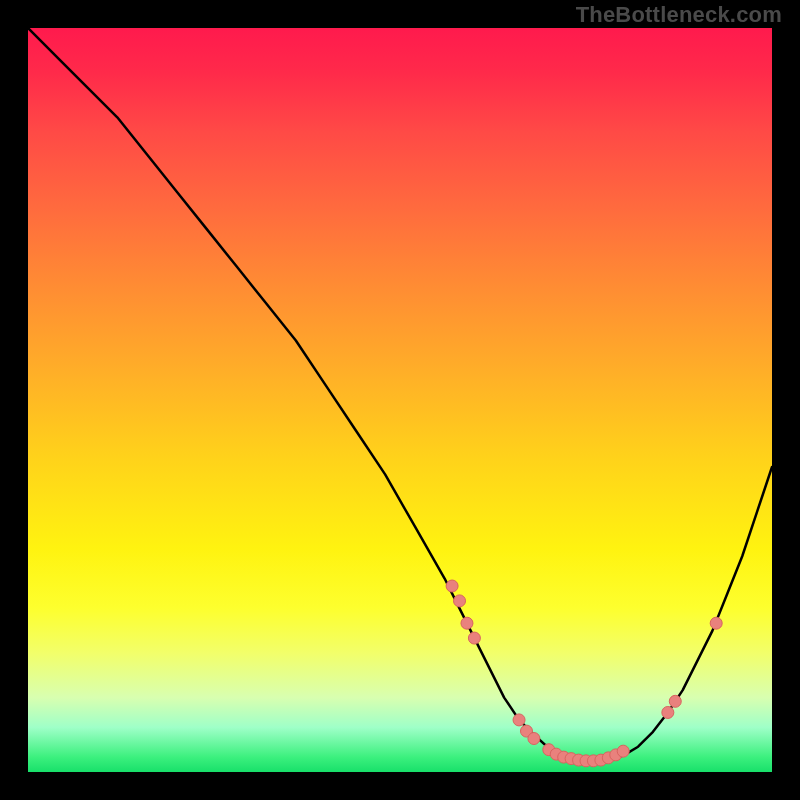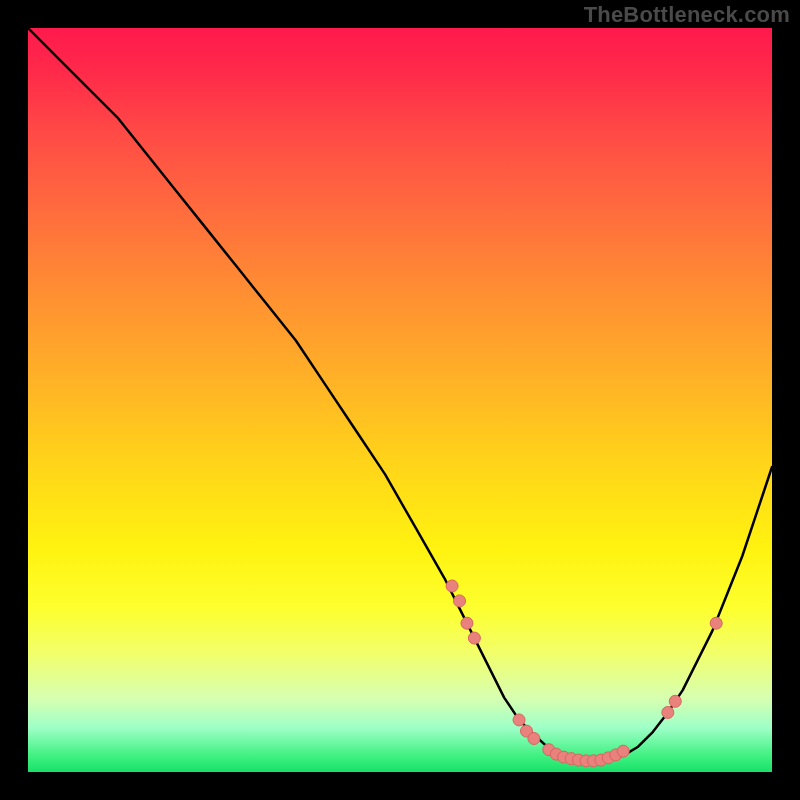--- a/index.html
+++ b/index.html
@@ -50,21 +50,21 @@
   }
   .curve {
     position: absolute;
     inset: 0;
     width: 744px;
     height: 744px;
   }
   .watermark {
     position: absolute;
     top: 2px;
-    right: 10px;
+    right: 18px;
     color: #4a4a4a;
     font-size: 22px;
     font-weight: 600;
     letter-spacing: 0.2px;
     user-select: none;
   }
 </style>
 </head>
 <body>
 

